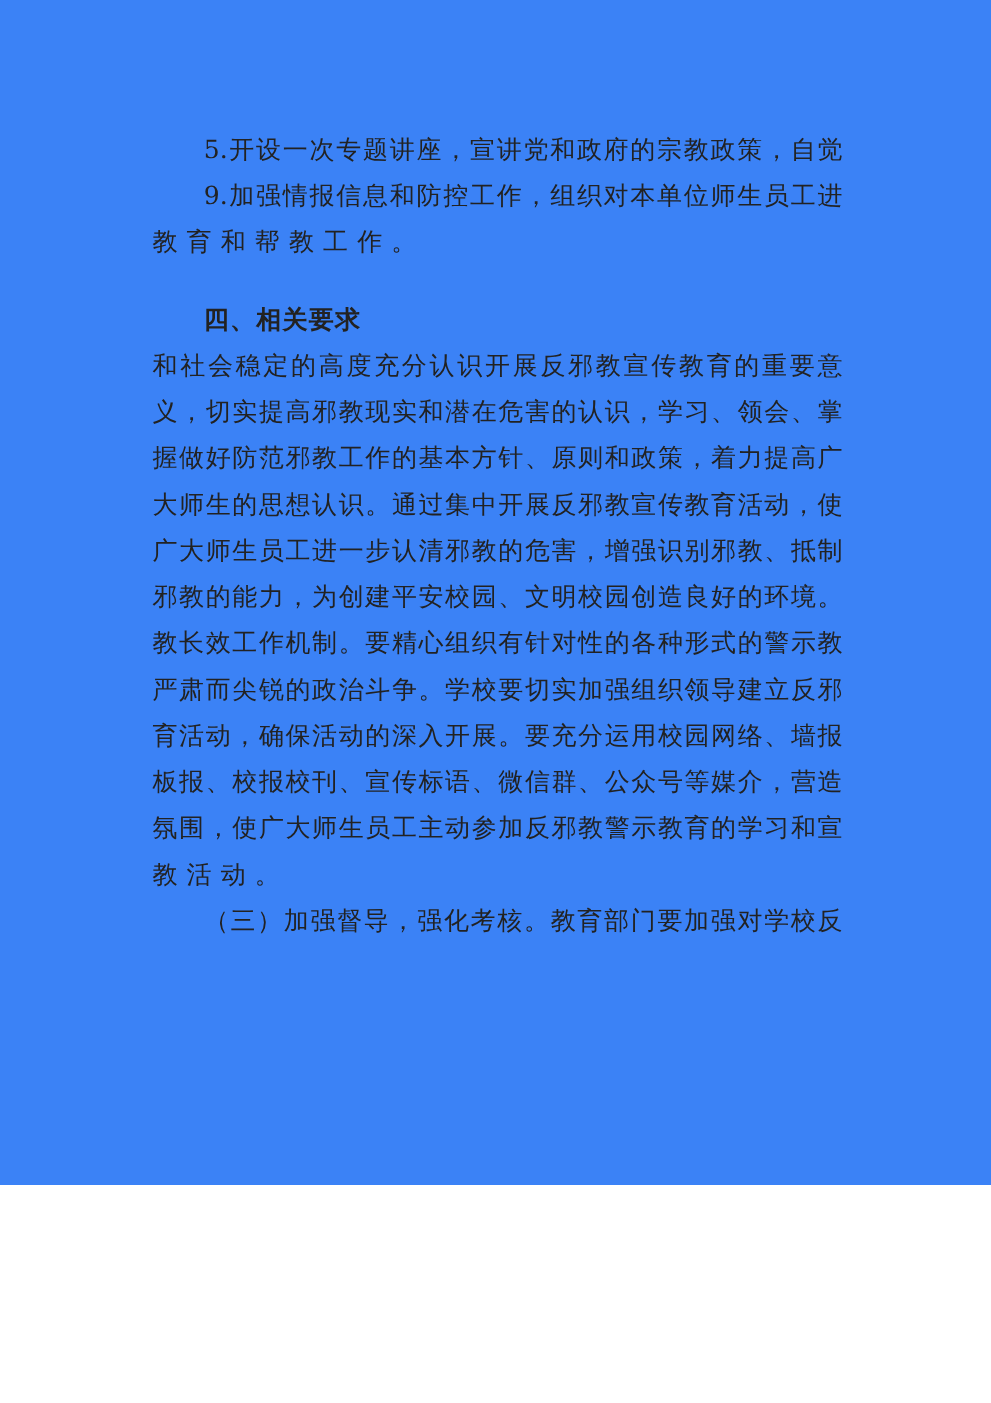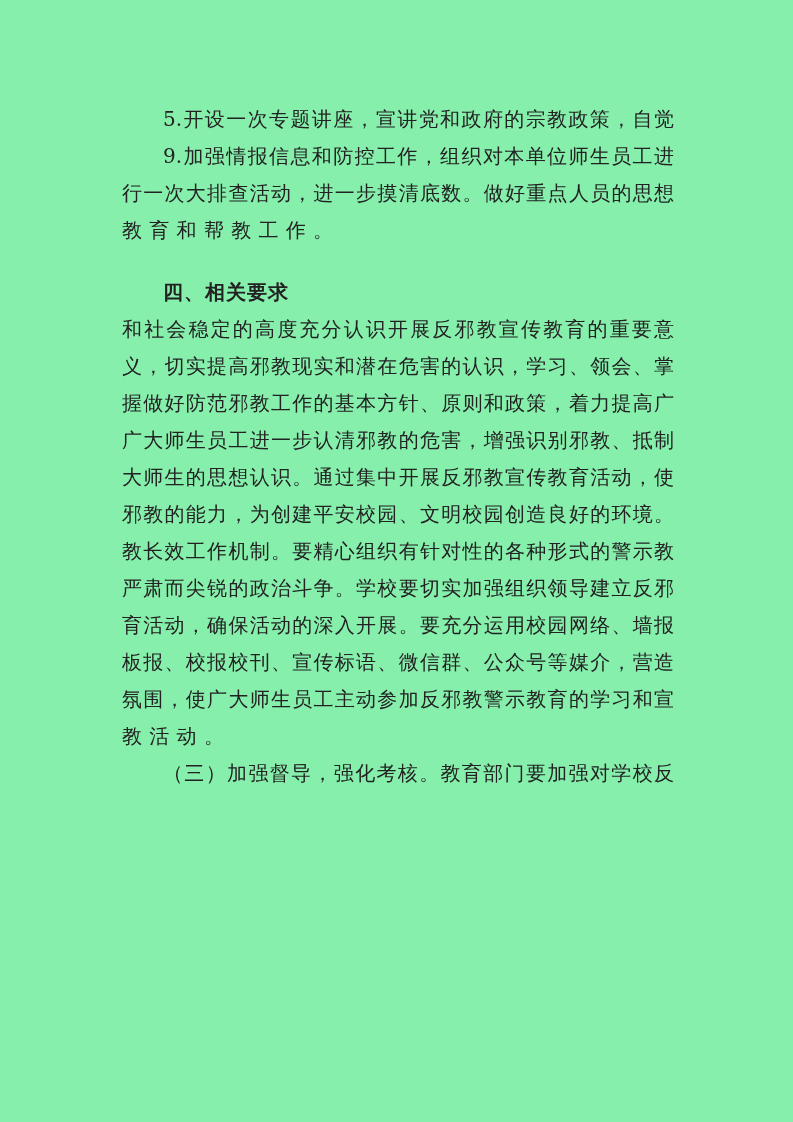--- a/index.html
+++ b/index.html
@@ -1,18 +1,18 @@
 <!DOCTYPE html>
 <html><head>
   <meta charset="utf-8">
   <style>
     html, body { margin: 0; padding: 0; background: #ffffff; }
     body { width: 793px; height: 1122px; position: relative; overflow: hidden; }
     .page {
-      position: absolute; left: 0; top: 0; width: 793px; height: 1122px; background: #86efac;
+      position: absolute; left: 0; top: 0; width: 793px; height: 948px; background: #3b82f6;
     }
     .content {
       position: absolute; left: 122px; top: 101px; width: 552px;
       font-family: "DejaVu Serif", "Liberation Serif", serif;
       color: #222;
       font-size: 20px;
       line-height: 37px;
     }
     .line {
       height: 37px;
@@ -36,32 +36,31 @@
 
 <div class="page">
   <div class="content">
 
     <div>
       <div class="line indent">5.开设一次专题讲座，宣讲党和政府的宗教政策，自觉</div>
     </div>
 
     <div>
       <div class="line indent">9.加强情报信息和防控工作，组织对本单位师生员工进</div>
-      <div class="line">行一次大排查活动，进一步摸清底数。做好重点人员的思想</div>
       <div class="line last">教育和帮教工作。</div>
     </div>
 
     <div class="line indent heading">四、相关要求</div>
 
     <div>
       <div class="line">和社会稳定的高度充分认识开展反邪教宣传教育的重要意</div>
       <div class="line">义，切实提高邪教现实和潜在危害的认识，学习、领会、掌</div>
       <div class="line">握做好防范邪教工作的基本方针、原则和政策，着力提高广</div>
+      <div class="line">大师生的思想认识。通过集中开展反邪教宣传教育活动，使</div>
       <div class="line">广大师生员工进一步认清邪教的危害，增强识别邪教、抵制</div>
-      <div class="line">大师生的思想认识。通过集中开展反邪教宣传教育活动，使</div>
       <div class="line">邪教的能力，为创建平安校园、文明校园创造良好的环境。</div>
     </div>
 
     <div>
       <div class="line">教长效工作机制。要精心组织有针对性的各种形式的警示教</div>
       <div class="line">严肃而尖锐的政治斗争。学校要切实加强组织领导建立反邪</div>
       <div class="line">育活动，确保活动的深入开展。要充分运用校园网络、墙报</div>
       <div class="line">板报、校报校刊、宣传标语、微信群、公众号等媒介，营造</div>
       <div class="line">氛围，使广大师生员工主动参加反邪教警示教育的学习和宣</div>
       <div class="line last">教活动。</div>

